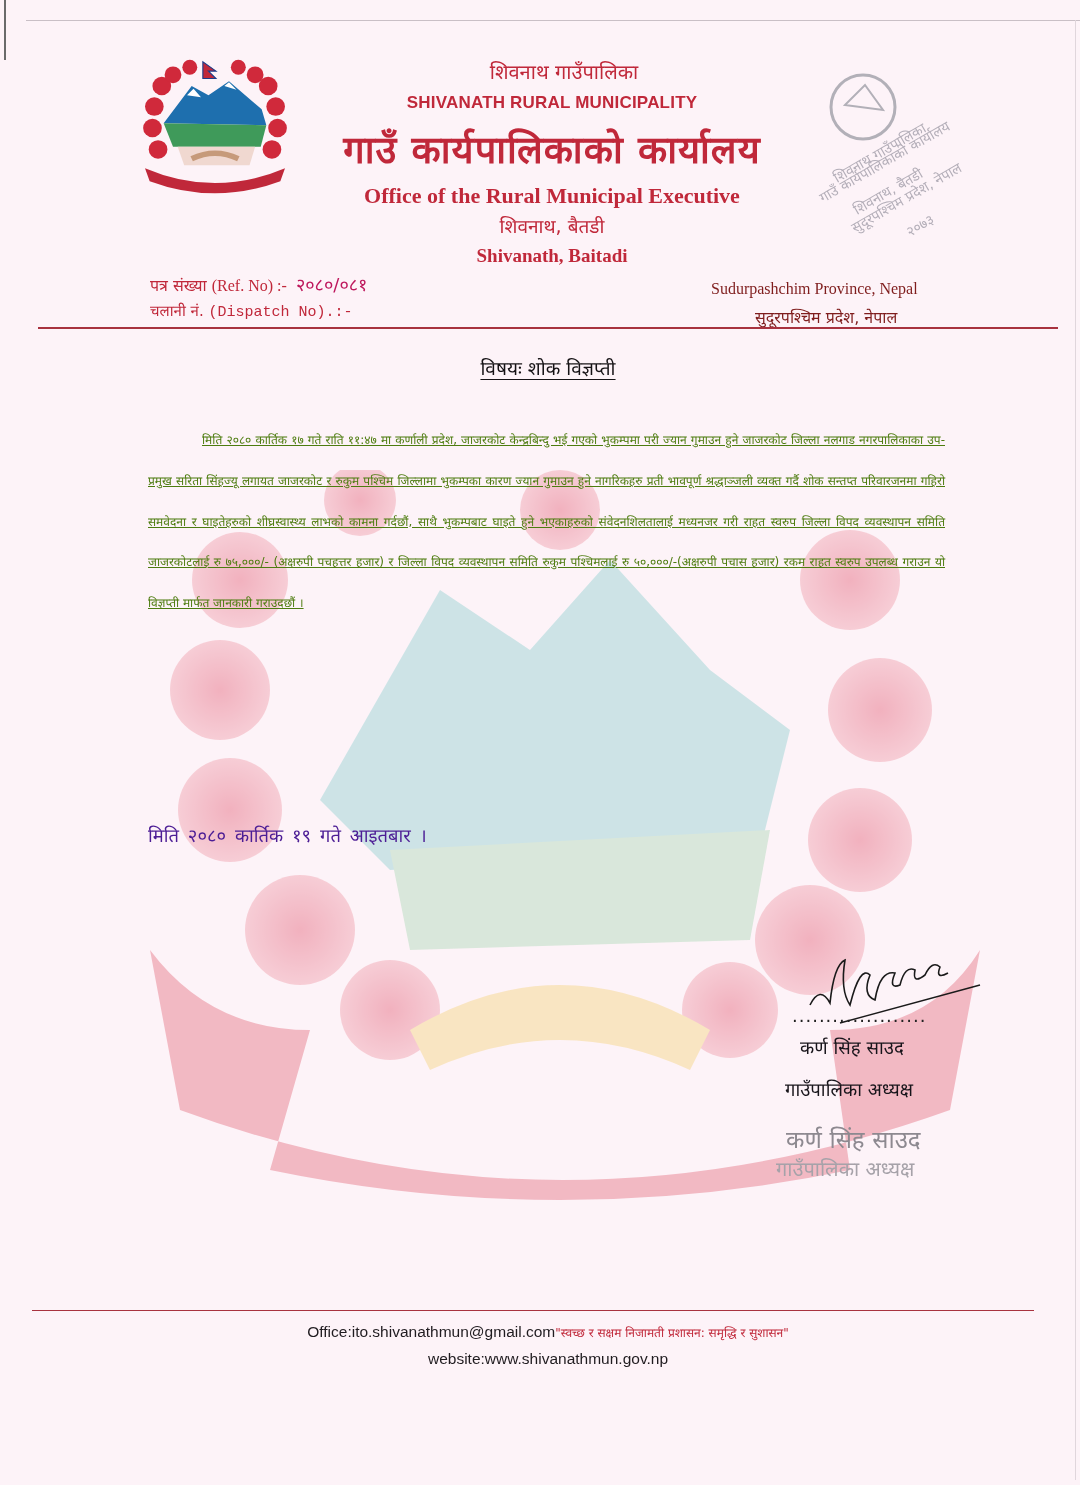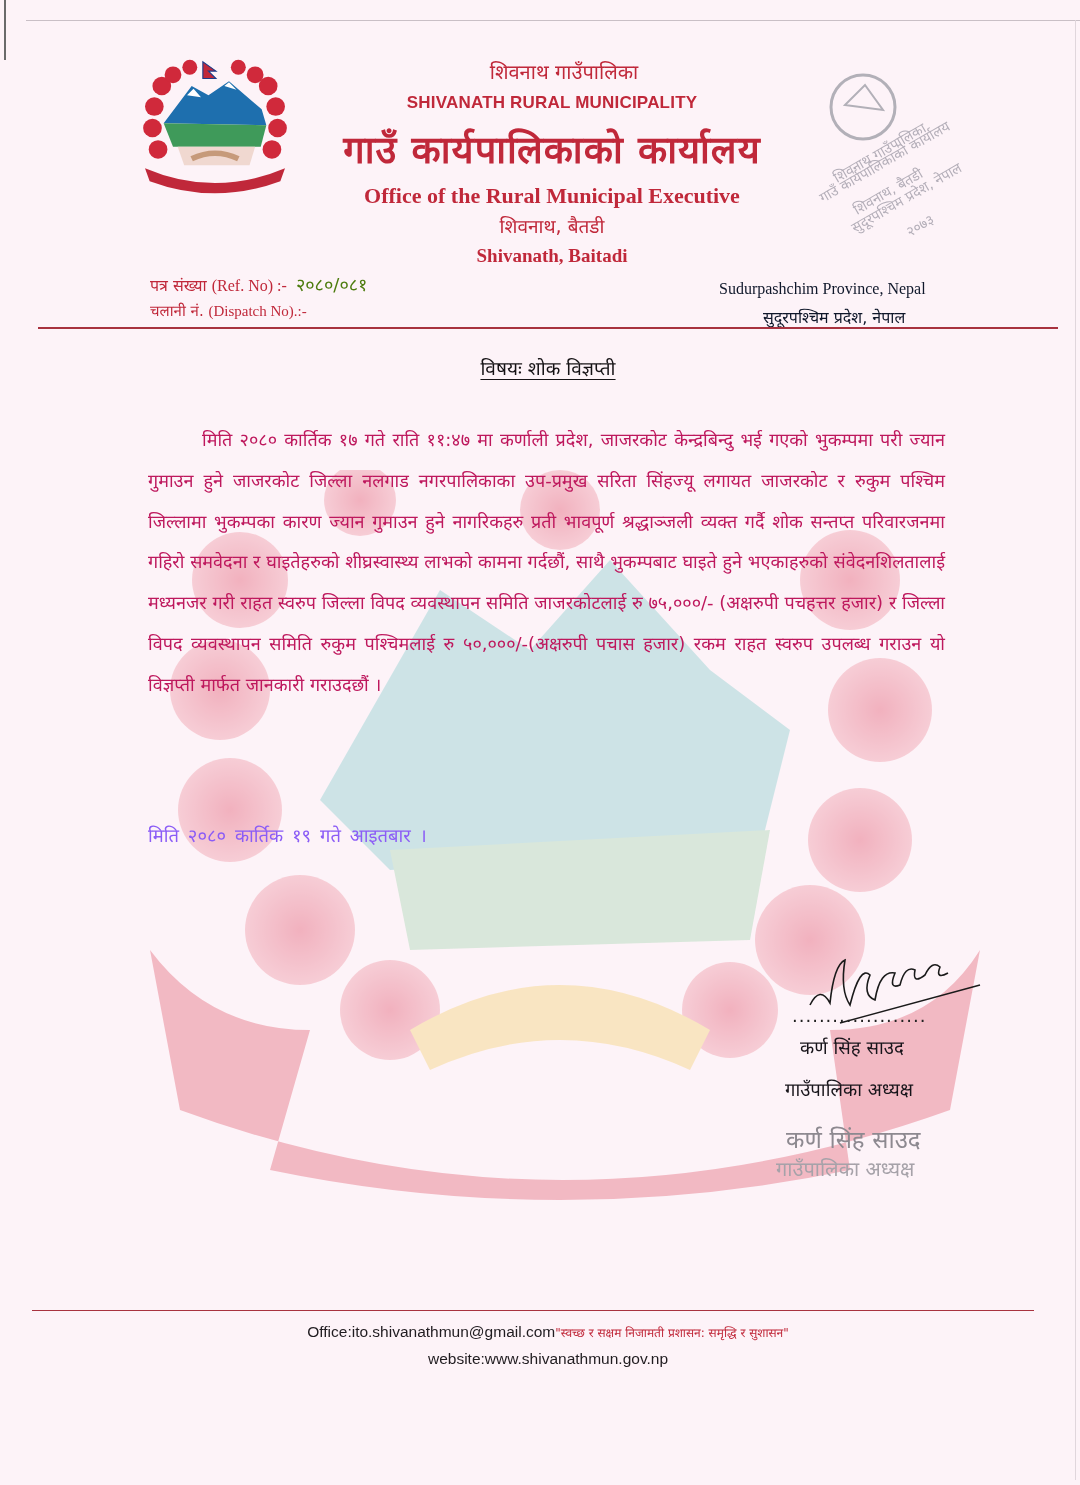--- a/index.html
+++ b/index.html
@@ -27,41 +27,41 @@
   .hdr-np1 { top: 58px; font-family: "DejaVu Sans", sans-serif; font-size: 20px; left: 24px; }
   .hdr-en1 { top: 93px; font-family: "Liberation Sans", sans-serif; font-weight: bold; font-size: 17px; left: 12px; letter-spacing: 0.2px; }
   .hdr-np2 { top: 122px; font-family: "DejaVu Sans", sans-serif; font-weight: bold; font-size: 38px; left: 12px; letter-spacing: 1px; }
   .hdr-en2 { top: 183px; font-family: "Liberation Serif", serif; font-weight: bold; font-size: 22px; left: 12px; }
   .hdr-np3 { top: 213px; font-family: "DejaVu Sans", sans-serif; font-size: 19px; left: 12px; }
   .hdr-en3 { top: 245px; font-family: "Liberation Serif", serif; font-weight: bold; font-size: 19px; left: 12px; }
 
   .ref { position: absolute; left: 150px; color: #c0283a; font-size: 16px; font-family: "DejaVu Sans", sans-serif; }
   .ref-no { top: 272px; }
   .ref-no .en { font-family: "Liberation Serif", serif; text-align: right; }
-  .ref-no .val { color: #4d7c0f; font-size: 18px; margin-left: 4px; }
+  .ref-no .val { color: #be185d; font-size: 18px; margin-left: 4px; }
   .dispatch { top: 300px; font-size: 15px; }
-  .dispatch .en { font-family: Liberation Serif, serif; }
+  .dispatch .en { font-family: Liberation Mono, monospace; }
 
-  .addr { position: absolute; color: #0f172a; margin-left: 8px; }
+  .addr { position: absolute; color: #7f1d1d; }
   .addr-en { top: 280px; left: 711px; font-size: 16px; font-family: "Liberation Serif", serif; }
   .addr-np { top: 306px; left: 755px; font-size: 16px; font-family: "DejaVu Sans", sans-serif; }
 
   .rule { position: absolute; height: 2px; background: #a8323f; }
   .rule-top { left: 38px; top: 327px; width: 1020px; }
   .rule-bottom { left: 32px; top: 1310px; width: 1002px; height: 1px; background: #a8323f; }
 
   .subject { position: absolute; top: 355px; left: 0; width: 1096px; text-align: center; font-family: "DejaVu Sans", sans-serif; font-size: 19px; color: #151215; }
   .subject span { text-decoration: underline; text-underline-offset: 4px; }
 
   .body-text {
     position: absolute; left: 148px; top: 420px; width: 797px;
-    font-family: "DejaVu Sans", sans-serif; font-size: 18px; line-height: 40.8px;
-    color: #be185d; text-align: justify; text-indent: 54px;
+    font-family: "DejaVu Sans", sans-serif; font-size: 12px; line-height: 40.8px;
+    color: #4d7c0f; text-align: justify; text-indent: 54px; text-decoration: underline;
   }
-  .date-line { position: absolute; left: 148px; top: 822px; font-family: "DejaVu Sans", sans-serif; font-size: 18.4px; color: #8b5cf6; word-spacing: 3px; }
+  .date-line { position: absolute; left: 148px; top: 822px; font-family: "DejaVu Sans", sans-serif; font-size: 18.4px; color: #4c1d95; word-spacing: 3px; }
 
   .sig { position: absolute; left: 800px; top: 945px; width: 185px; height: 80px; }
   .sig-dots { position: absolute; left: 792px; top: 1005px; font-size: 18px; letter-spacing: 1px; color: #222; font-family: "DejaVu Sans", sans-serif; }
   .signer-name { position: absolute; left: 800px; top: 1034px; font-family: "DejaVu Sans", sans-serif; font-size: 18.5px; color: #17141a; }
   .signer-title { position: absolute; left: 785px; top: 1076px; font-family: "DejaVu Sans", sans-serif; font-size: 18.5px; color: #17141a; }
   .stamp-name { position: absolute; left: 786px; top: 1122px; font-family: "DejaVu Sans", sans-serif; font-size: 24px; color: #8d8990; }
   .stamp-title { position: absolute; left: 776px; top: 1155px; font-family: "DejaVu Sans", sans-serif; font-size: 20px; color: #a6a2a9; }
 
   .footer { position: absolute; left: 0; width: 1096px; text-align: center; }
   .footer-1 { top: 1323px; font-family: "Liberation Sans", sans-serif; font-size: 15.5px; color: #201c20; }

